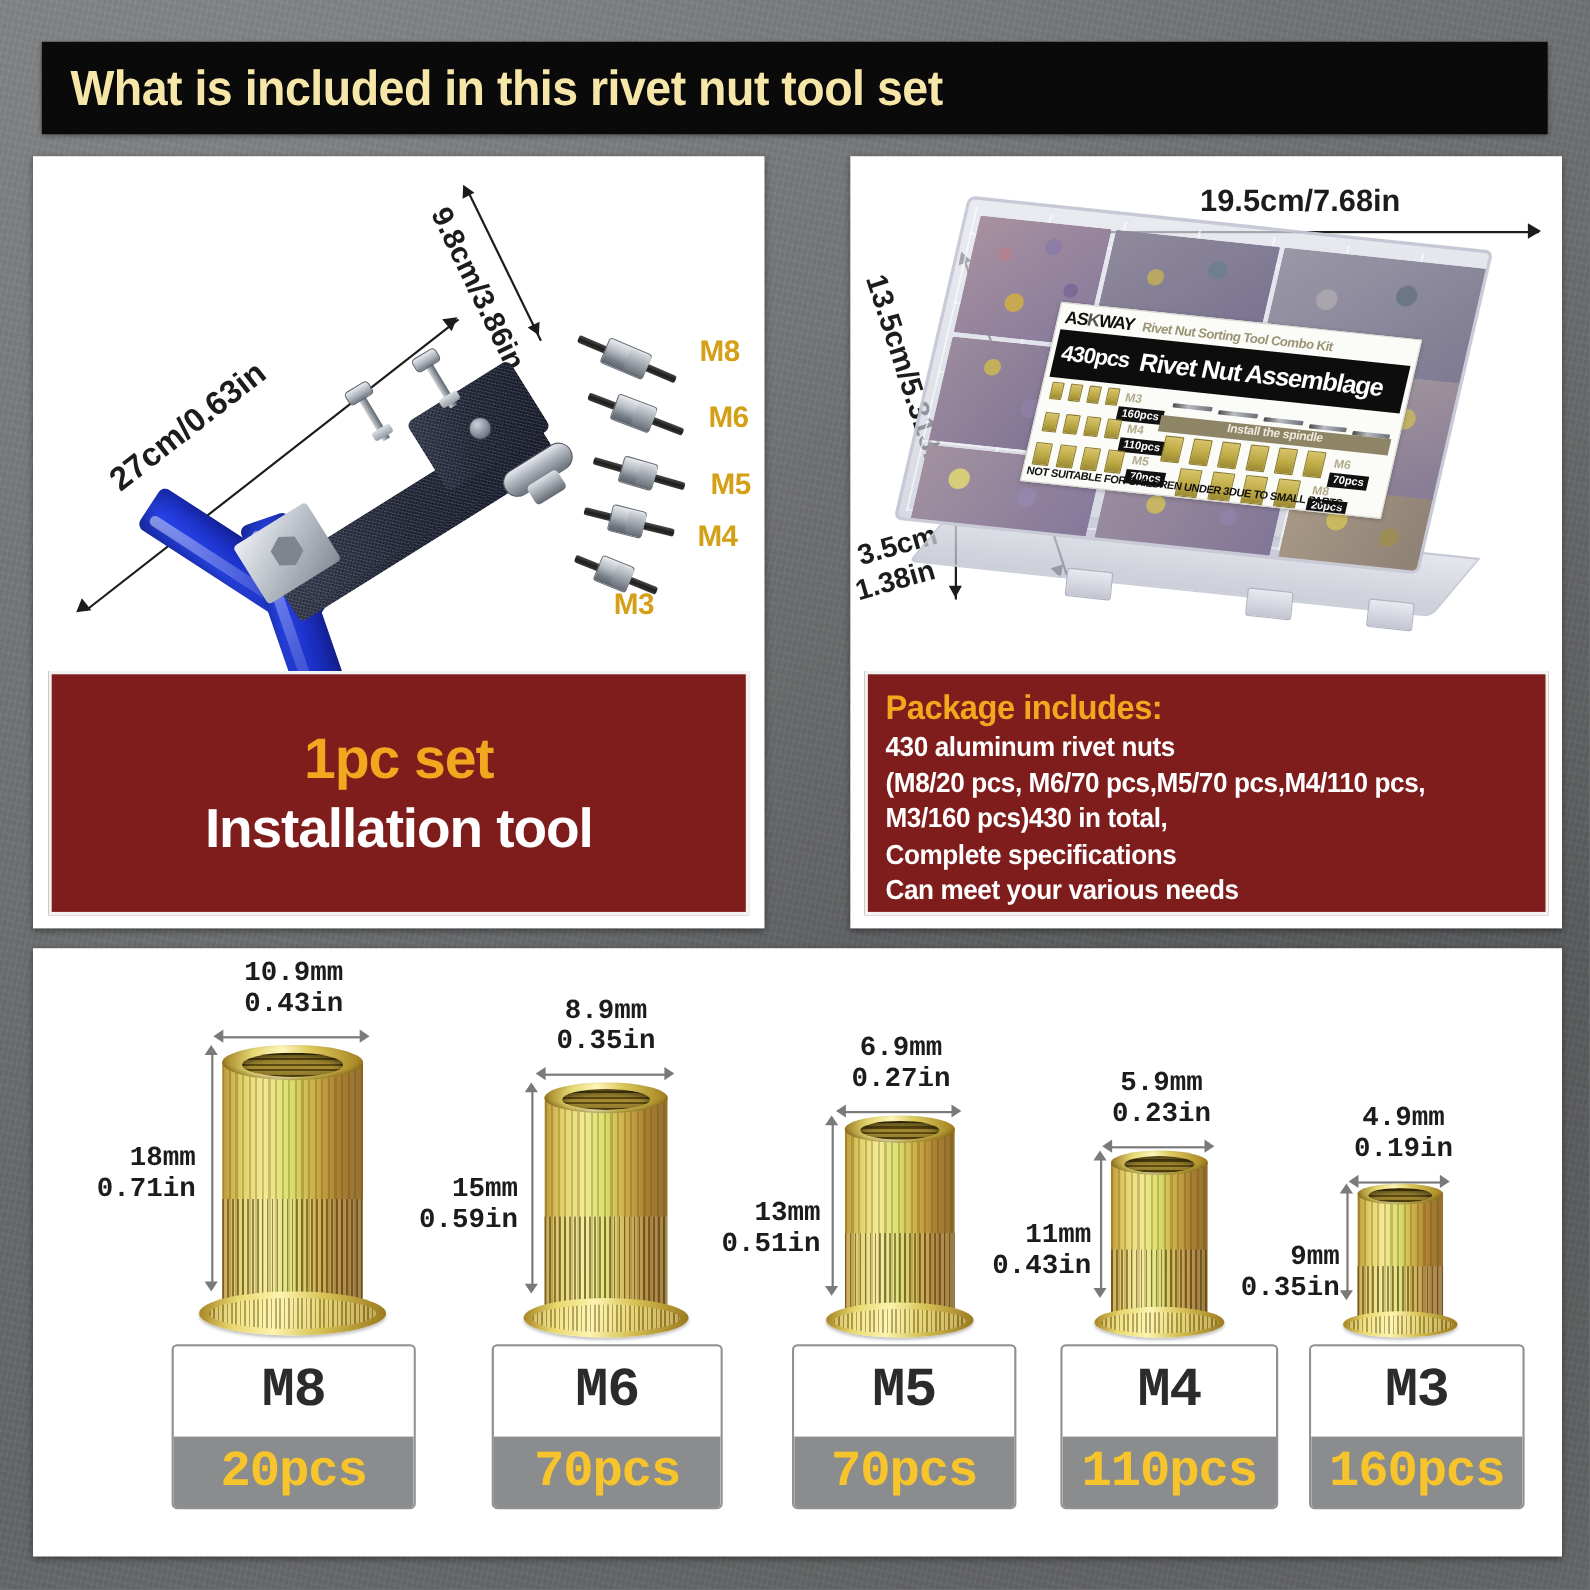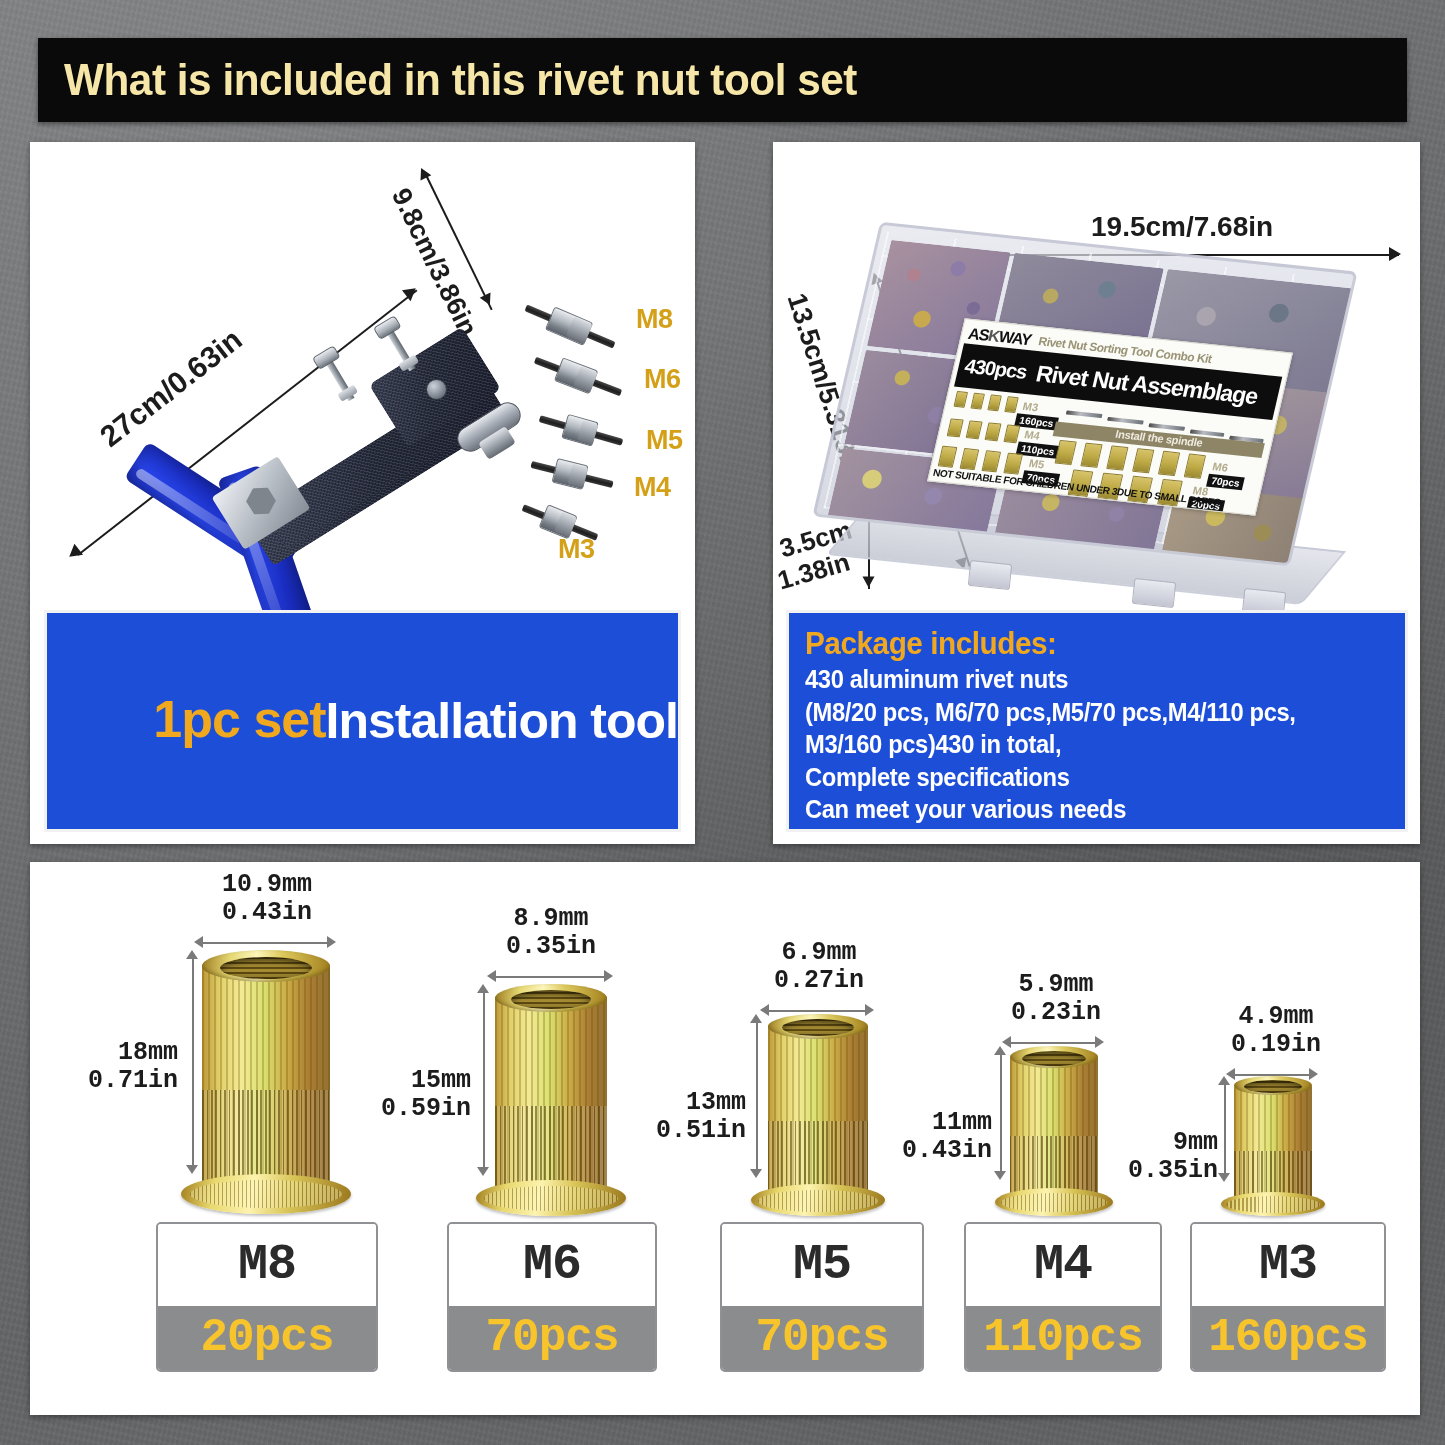--- a/index.html
+++ b/index.html
@@ -52,27 +52,27 @@
     background: #ffffff;
     box-shadow: 0 2px 6px rgba(0,0,0,.4);
   }
   #panel-left  { left: 30px;  top: 142px; width: 665px; height: 702px; }
   #panel-right { left: 773px; top: 142px; width: 647px; height: 702px; }
   #panel-bottom{ left: 30px;  top: 862px; width: 1390px; height: 553px; font-family: Liberation Mono, monospace; }
 
   
   .caption-box {
     position: absolute;
-    background: #1d4ed8;
+    background: #7f1d1d;
     border: 3px solid #f2f2f2;
   }
   #caption-left {
     left: 44px; top: 610px; width: 637px; height: 222px;
-    display: flex; flex-direction: row;
-    align-items: center; justify-content: flex-end;
+    display: flex; flex-direction: column;
+    align-items: center; justify-content: center;
   }
   #caption-left .line1 {
     color: #f0a81e; font-size: 52px; font-weight: bold;
     letter-spacing: -1px; margin-bottom: 4px;
   }
   #caption-left .line2 {
     color: #ffffff; font-size: 50px; font-weight: bold;
     letter-spacing: -1px;
   }
 
@@ -239,21 +239,21 @@
   }
   .mlabel {
     position: absolute;
     color: #d4a017;
     font-size: 27px;
     font-weight: bold;
     letter-spacing: -0.5px;
   }
 
   
-  #case-stage { position: absolute; left: 0; top: 0; width: 647px; height: 468px; margin-top: 44px; }
+  #case-stage { position: absolute; left: 0; top: 0; width: 647px; height: 468px; }
 
   #case-body {
     position: absolute; left: 72px; top: 58px;
     width: 480px; height: 300px;
     transform: rotate(6deg) skewX(-7deg);
     background: linear-gradient(170deg, rgba(226,228,236,.72) 0%, rgba(206,209,222,.66) 55%, rgba(190,193,208,.70) 100%);
     border: 3px solid rgba(196,199,212,.85);
     border-radius: 7px;
     overflow: hidden;
   }

